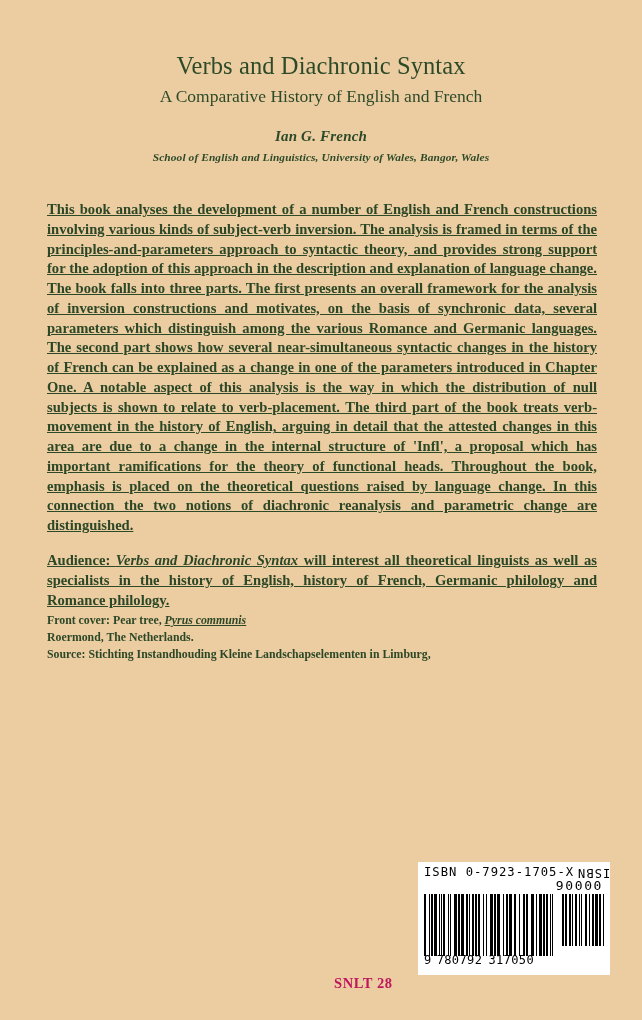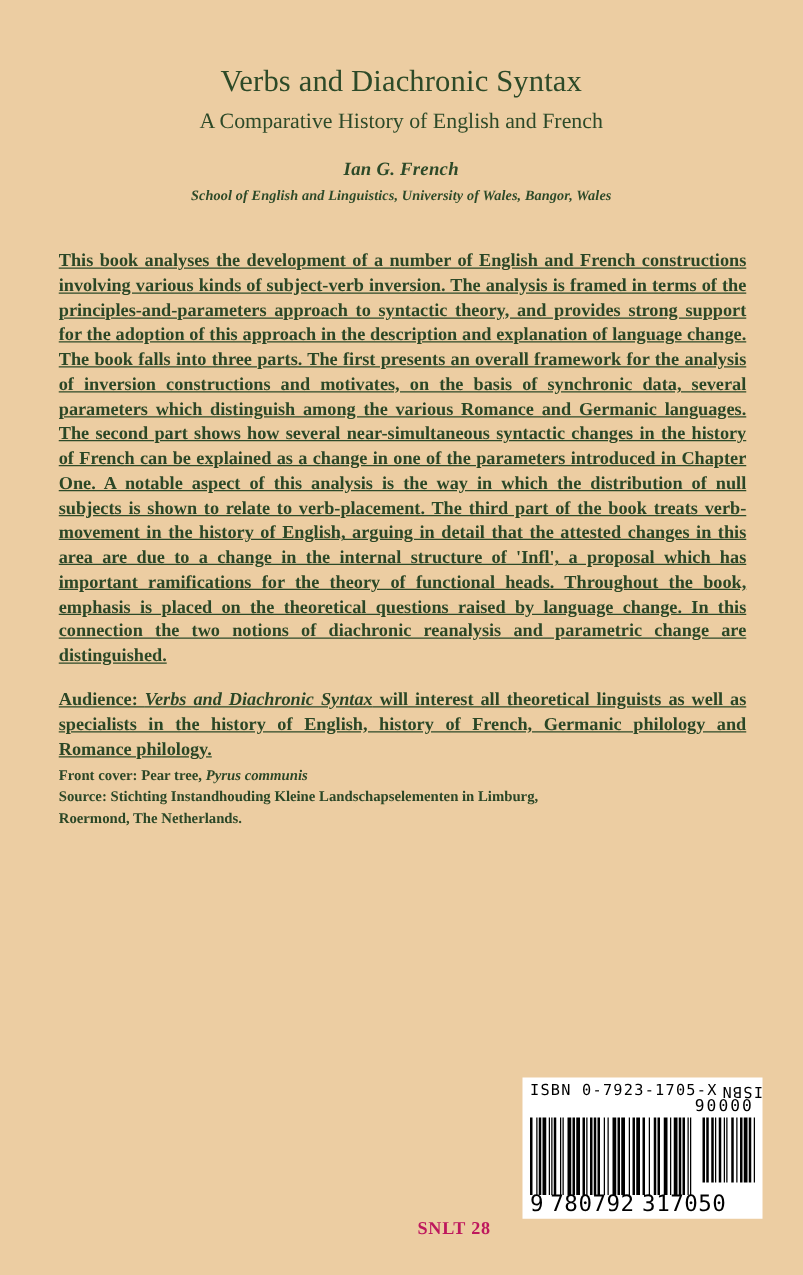--- a/index.html
+++ b/index.html
@@ -100,20 +100,21 @@
     left: 47px;
     right: 45px;
     top: 612px;
     font-size: 11.8px;
     line-height: 1.42;
     font-weight: 600;
     color: #2b4726;
   }
   .credits .ital {
     font-style: italic;
+    text-decoration: underline;
   }
   .credits div { white-space: nowrap; }
 
   
   .publisher {
     position: absolute;
     left: 47px;
     bottom: 28px;
     font-size: 15.5px;
     font-weight: bold;
@@ -186,21 +187,21 @@
   .bar {
     background: #000;
     height: 100%;
   }
   .bar.tall { height: 100%; }
   .ean-line {
     position: absolute;
     left: 6px;
     top: 91px;
     width: 140px;
-    font-size: 18px;
+    font-size: 12px;
     letter-spacing: 0.4px;
     white-space: nowrap;
   }
   .ean-line .lead { margin-right: 5px; }
   .ean-line .grp { margin-right: 6px; }
 </style>
 </head>
 <body>
 
 <div class="cover">
@@ -215,22 +216,22 @@
     <div class="author-affil">School of English and Linguistics, University of Wales, Bangor, Wales</div>
   </div>
 
   <div class="blurb">
     <p>This book analyses the development of a number of English and French constructions involving various kinds of subject-verb inversion. The analysis is framed in terms of the principles-and-parameters approach to syntactic theory, and provides strong support for the adoption of this approach in the description and explanation of language change. The book falls into three parts. The first presents an overall framework for the analysis of inversion constructions and motivates, on the basis of synchronic data, several parameters which distinguish among the various Romance and Germanic languages. The second part shows how several near-simultaneous syntactic changes in the history of French can be explained as a change in one of the parameters introduced in Chapter One. A notable aspect of this analysis is the way in which the distribution of null subjects is shown to relate to verb-placement. The third part of the book treats verb-movement in the history of English, arguing in detail that the attested changes in this area are due to a change in the internal structure of 'Infl', a proposal which has important ramifications for the theory of functional heads. Throughout the book, emphasis is placed on the theoretical questions raised by language change. In this connection the two notions of diachronic reanalysis and parametric change are distinguished.</p>
     <p><span>Audience: </span><span class="ital">Verbs and Diachronic Syntax</span><span> will interest all theoretical linguists as well as specialists in the history of English, history of French, Germanic philology and Romance philology.</span></p>
   </div>
 
   <div class="credits">
     <div><span>Front cover: Pear tree, </span><span class="ital">Pyrus communis</span></div>
+    <div>Roermond, The Netherlands.</div>
     <div>Source: Stichting Instandhouding Kleine Landschapselementen in Limburg,</div>
-    <div>Roermond, The Netherlands.</div>
   </div>
 
   <div class="series-code">SNLT 28</div>
 
   <div class="barcode-box">
     <div class="isbn-line">
       <span>ISBN 0-7923-1705-X</span>
       <span class="isbn-flip">ISBN</span>
     </div>
     <div class="addon-num">90000</div>

